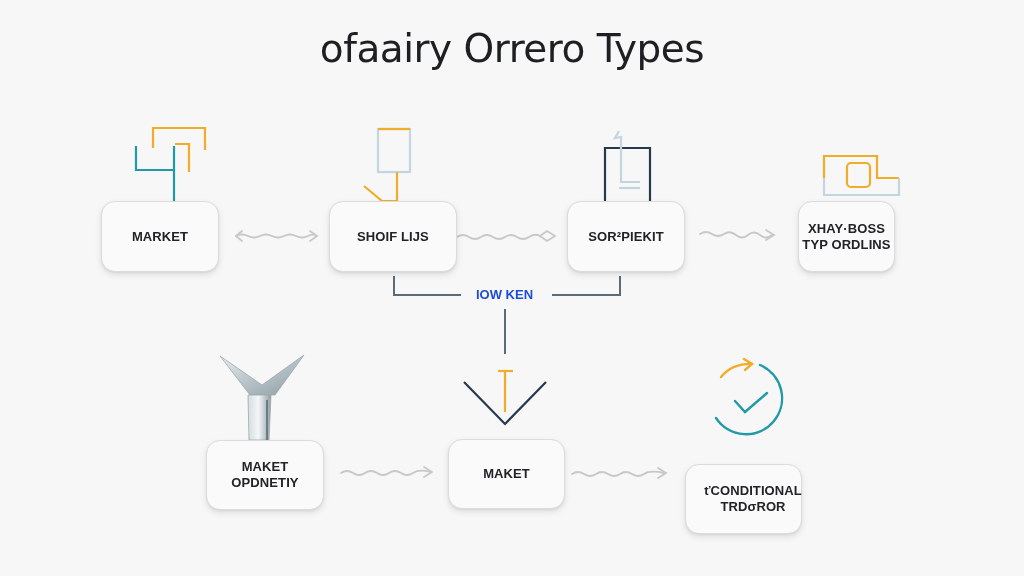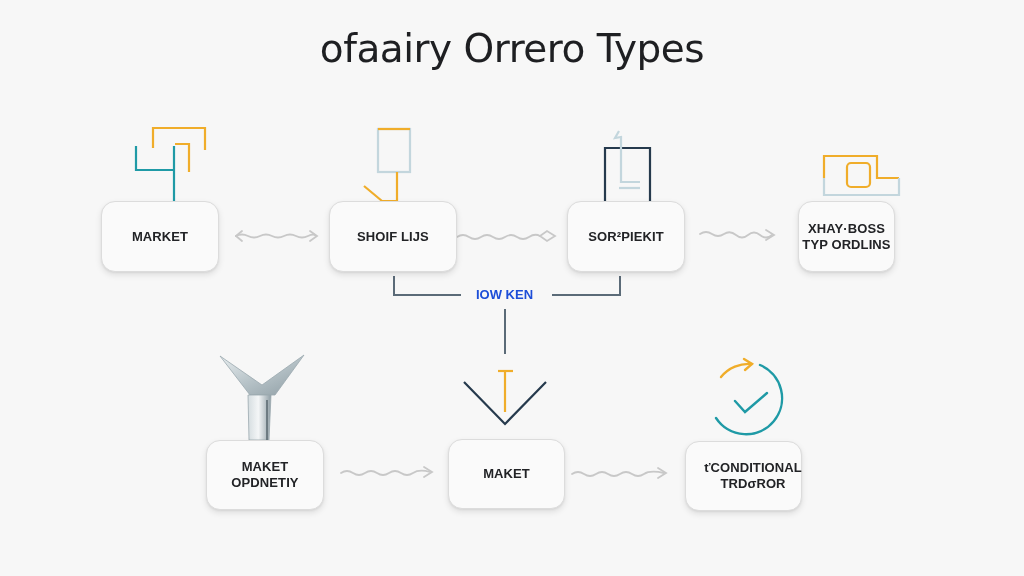--- a/index.html
+++ b/index.html
@@ -189,16 +189,16 @@
 
 <div class="node" data-interactable="true" style="left:206px; top:440px; width:118px; height:70px;">
   <span data-interactable="false">MAKET</span>
   <span data-interactable="false">OPDNETIY</span>
 </div>
 
 <div class="node" data-interactable="true" style="left:448px; top:439px; width:117px; height:70px;">
   <span data-interactable="false">MAKET</span>
 </div>
 
-<div class="node" data-interactable="true" style="left:685px; top:441px; width:117px; height:70px;padding-left:19px;">
+<div class="node" data-interactable="true" style="left:685px; top:464px; width:117px; height:70px;padding-left:19px;">
   <span data-interactable="false">ťCONDITIONAL</span>
   <span data-interactable="false">TRDσROR</span>
 </div>
 
 </body></html>

